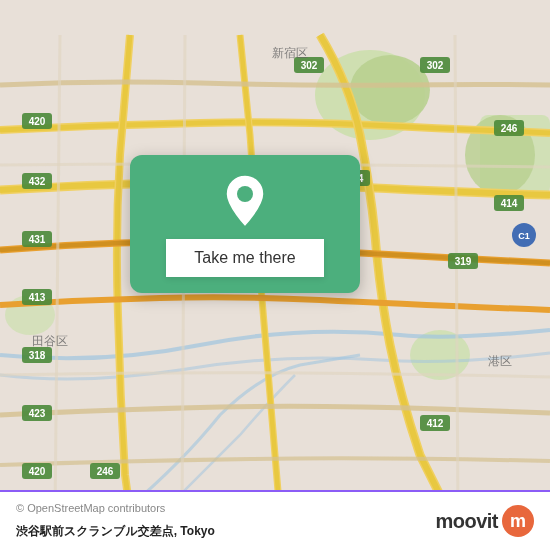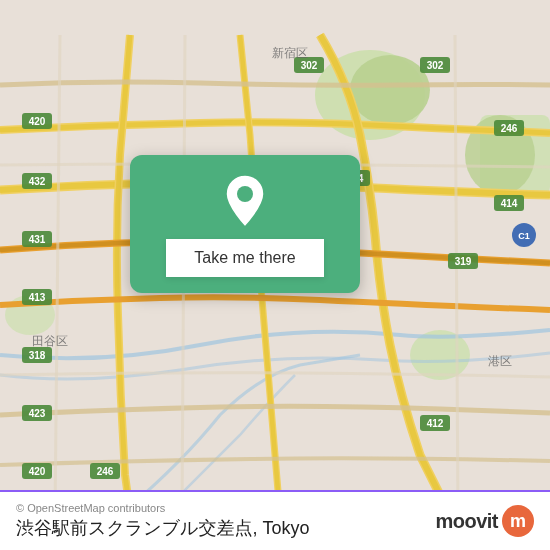--- a/index.html
+++ b/index.html
@@ -75,23 +75,24 @@
       z-index: 10;
       border-top: 2px solid #8b5cf6;
     }
 
     #bottom-left {
       display: flex;
       flex-direction: column;
     }
 
     #location-name {
-      font-size: 18px;
+      font-size: 12px;
       color: #222;
-      font-weight: 400;
+      font-weight: 700;
+      margin-top: 7px;
     }
 
     #copyright {
       font-size: 11px;
       color: #888;
       margin-bottom: 2px;
     }
 
     #moovit-logo {
       display: flex;

